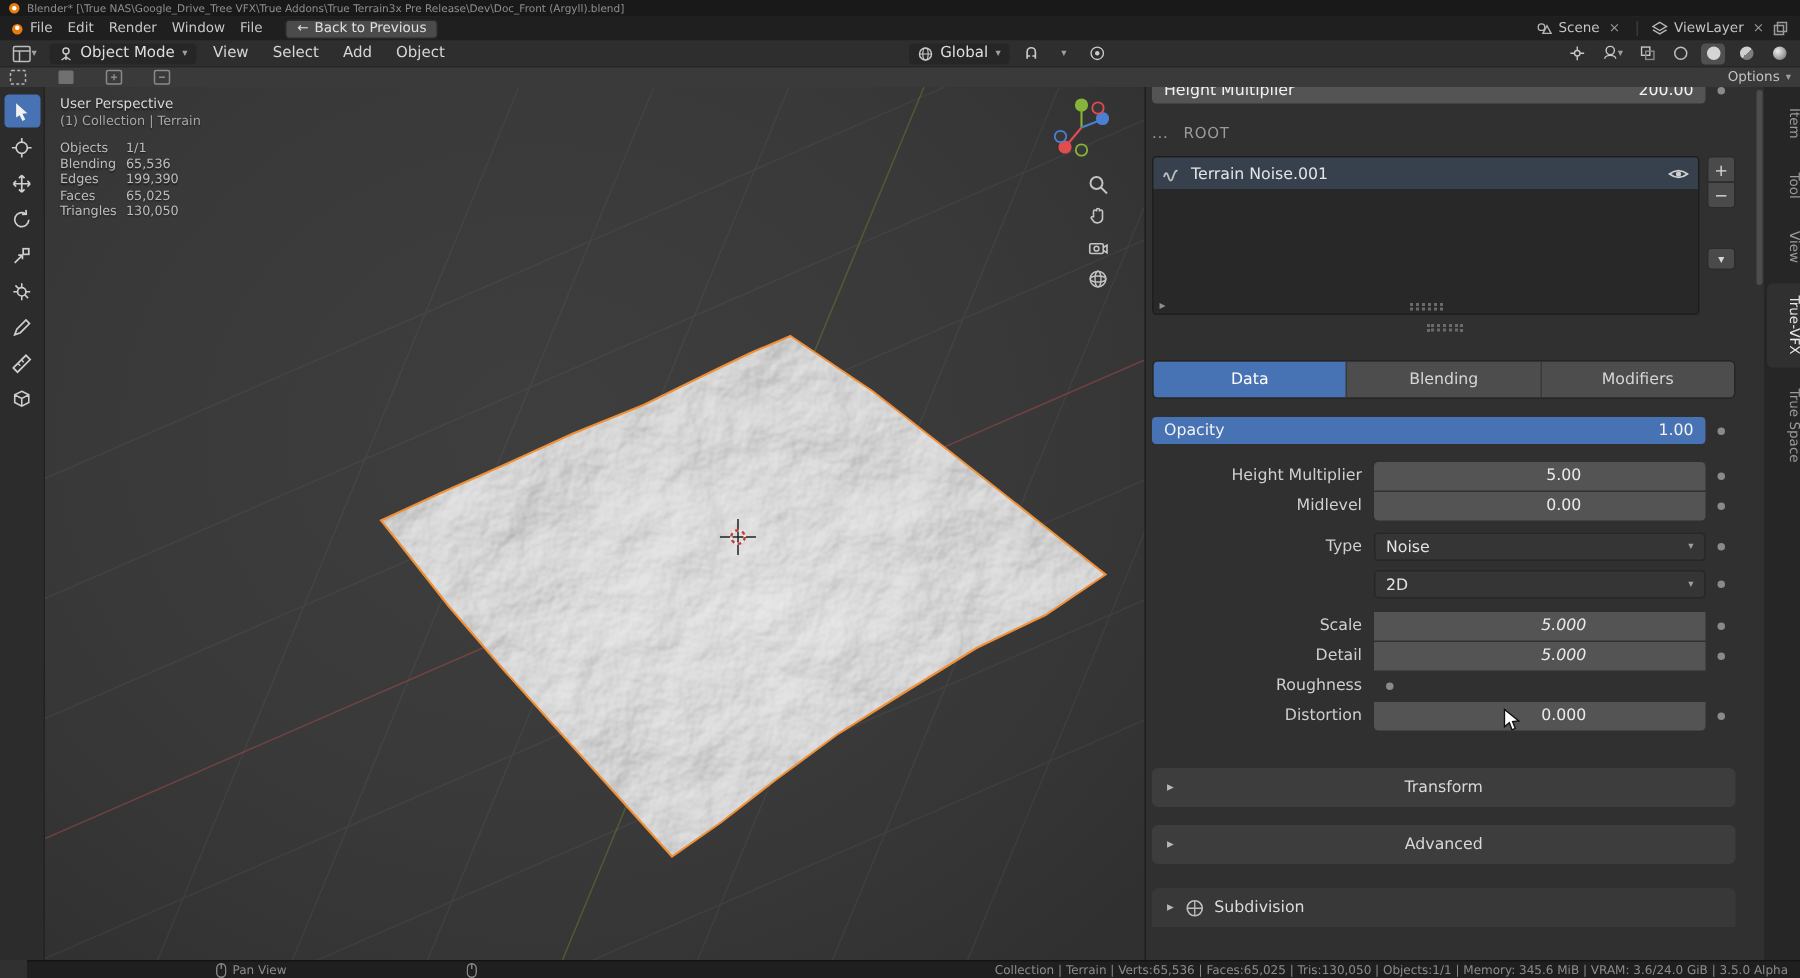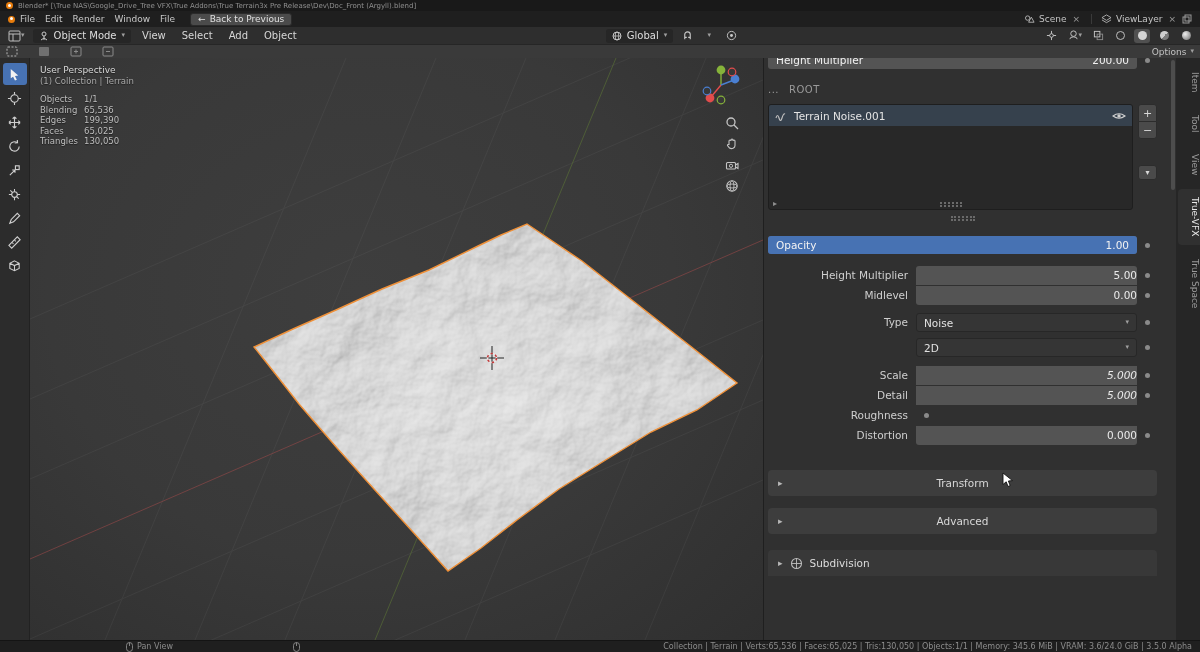--- a/index.html
+++ b/index.html
@@ -60,21 +60,21 @@
   .vp-gadgets { position:absolute; right:24px; top:58px; display:flex; flex-direction:column; gap:7px; align-items:center; }
   .terrain-svg { position:absolute; inset:0; }
 
   
   .sidebar { width:413px; flex:none; background:#303030; border-left:1px solid #1f1f1f; position:relative;
              overflow:hidden; padding:0 19px 0 4px; font-size:10.5px; }
   .sb-scroll { position:absolute; right:1px; top:2px; width:4px; height:130px; background:#4d4d4d; border-radius:2px; }
 
   .row { display:flex; align-items:center; }
   .plabel { width:148px; text-align:right; padding-right:8px; color:#cfcfcf; line-height:19px; flex:none; white-space:nowrap; }
-  .field { flex:1; height:19px; background:#545454; color:#eaeaea; line-height:19px; text-align:right;
+  .field { flex:1; height:19px; background:#545454; color:#eaeaea; line-height:19px; text-align:center;
            border-radius:3px; position:relative;padding-left:32px; }
   .grp-top { border-radius:3px 3px 0 0; }
   .grp-mid { border-radius:0;font-style:italic; }
   .grp-bot { border-radius:0 0 3px 3px; }
   .field.hl { background:#64788a; color:#f2f2f2; }
   .dropdown { flex:1; height:19px; background:#353535; border:1px solid #272727; border-radius:3px;
               display:flex; align-items:center; padding:0 7px; color:#e2e2e2; }
   .dropdown .chev { margin-left:auto; }
   .dotcol { width:20px; flex:none; display:flex; justify-content:center; }
   .anim-dot { width:5px; height:5px; border-radius:50%; background:#8a8a8a; }
@@ -122,21 +122,21 @@
 
   .mouse-cursor { position:absolute; left:238px; top:414px; z-index:5; }
 
   
   .tabstrip { width:24px; flex:none; background:#262626; padding-top:6px; display:flex; flex-direction:column; }
   .vtab { writing-mode:vertical-rl; font-size:9px; color:#9a9a9a; padding:8px 0; margin:0 0 6px 2px;
           text-align:center; width:22px; border-radius:4px 0 0 4px; white-space:nowrap; }
   .vtab.active { background:#303030; color:#e8e8e8; }
 
   
-  .statusbar { position:absolute; bottom:0; left:0; right:0; height:12px; background:#1f1f1f;
+  .statusbar { position:absolute; bottom:0; left:18px; right:0; height:12px; background:#1f1f1f;
                border-top:1px solid #141414; display:flex; align-items:center; padding:0 8px;
                font-size:8px; color:#8c8c8c; white-space:nowrap; }
   .sb-hint { display:flex; align-items:center; gap:4px; margin-left:118px; }
   .sb-hint2 { display:flex; align-items:center; margin-left:120px; }
   .sb-stats { margin-left:auto; color:#8c8c8c; }
 </style>
 </head>
 <body>
 
 <div class="titlebar">
@@ -486,20 +486,25 @@
       </div>
     </div>
 
     <div class="grip-row">
       <span class="dots">
           <i></i>
           <i></i>
         </span>
     </div>
 
+    <div class="seg-tabs">
+      <div class="seg active">Data</div>
+      <div class="seg">Blending</div>
+      <div class="seg">Modifiers</div>
+    </div>
 
     <div class="row" style="margin-top:12px">
       <div class="slider">
         <span class="fill"></span>
         <span class="sl-label">Opacity</span>
         <span class="sl-value">1.00</span>
       </div>
       <div class="dotcol">
           <span class="anim-dot"></span>
         </div>

